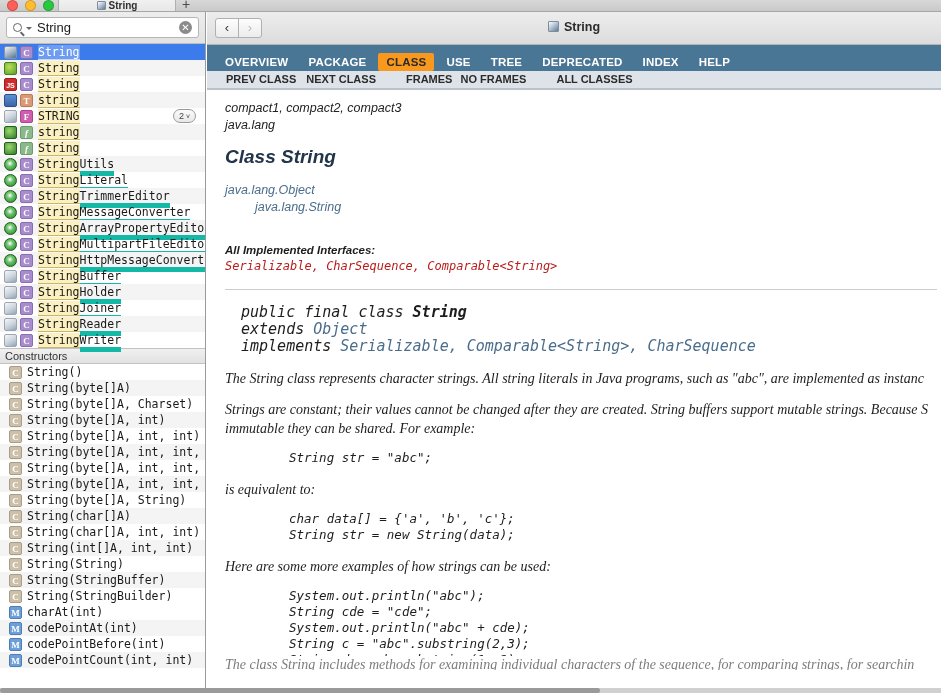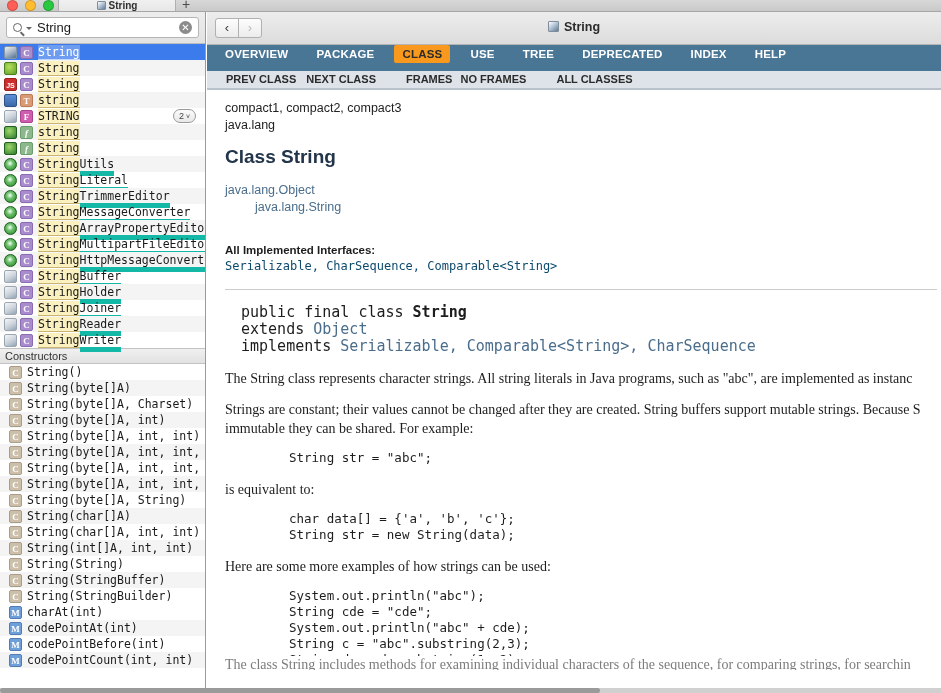--- a/index.html
+++ b/index.html
@@ -169,51 +169,52 @@
   }
   #doc-title .tabicon {
     display: inline-block; width: 11px; height: 11px; vertical-align: -1px;
     margin-right: 5px;
     background: linear-gradient(140deg,#ffffff 0%,#b6c6d8 45%,#5f7b96 100%);
     border: 1px solid #7f8d9b; border-radius: 1px;
   }
 
   
   #topnav {
-    background: #4a7696; height: 26px; display: flex; align-items: flex-start;
-    padding-left: 10px; gap: 12px;
+    background: #4a7696; height: 26px; display: flex; align-items: flex-end;
+    padding-left: 10px; gap: 4px;
   }
   #topnav a {
     color: #ffffff; font-size: 11.5px; font-weight: bold;
     padding: 3px 8px; text-decoration: none; letter-spacing: .2px;
   }
   #topnav a.active { background: #f8981d; color: #2b2b2b; border-radius: 2px; }
 
   #subnav1, #subnav2 {
     background: #dee3e9; font-size: 11px; color: #2b2b2b;
     height: 17px; line-height: 17px; padding-left: 19px; white-space: nowrap;
   }
   #subnav1 { font-weight: bold; }
   #subnav2 .grp { margin-right: 34px; }
   #subnav2 a { color: #4a6d8c; text-decoration: none; }
   #subnav2 b { color: #1d1d1d; }
   .divline { height: 1px; background: #b9c2cb; }
 
   #docbody {
     padding: 10px 4px 0 18px; overflow: hidden; height: 580px;
     position: relative;
+    font-style: italic;
   }
   .subtitle { font-size: 12.5px; color: #222; line-height: 17px; }
   h2.classname {
     font-size: 19px; color: #23354a; margin: 12px 0 14px 0; font-weight: bold;
   }
   .inherit { font-size: 12.5px; color: #4a6d8c; line-height: 17px; }
   .inherit .lvl2 { margin-left: 30px; }
   .ifaces-label { font-size: 11.5px; font-weight: bold; color: #1d1d1d; margin-top: 28px; }
-  .ifaces { font-family: "DejaVu Sans Mono", monospace; font-size: 12px; color: #0c4a6e; margin-top: 3px; }
+  .ifaces { font-family: "DejaVu Sans Mono", monospace; font-size: 12px; color: #b91c1c; margin-top: 3px; }
   hr.sep { border: none; border-top: 1px solid #ccc; margin: 16px 0 14px 0; }
 
   pre.sig {
     font-family: "DejaVu Sans Mono", monospace; font-size: 15px;
     color: #1d1d1d; margin: 0 0 14px 16px; line-height: 17px;
   }
   pre.sig .lnk { color: #4a6d8c; }
   pre.sig b { font-weight: bold; }
 
   p.para {

